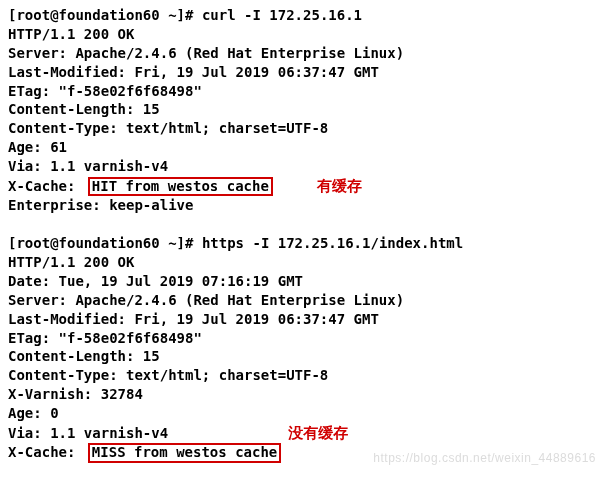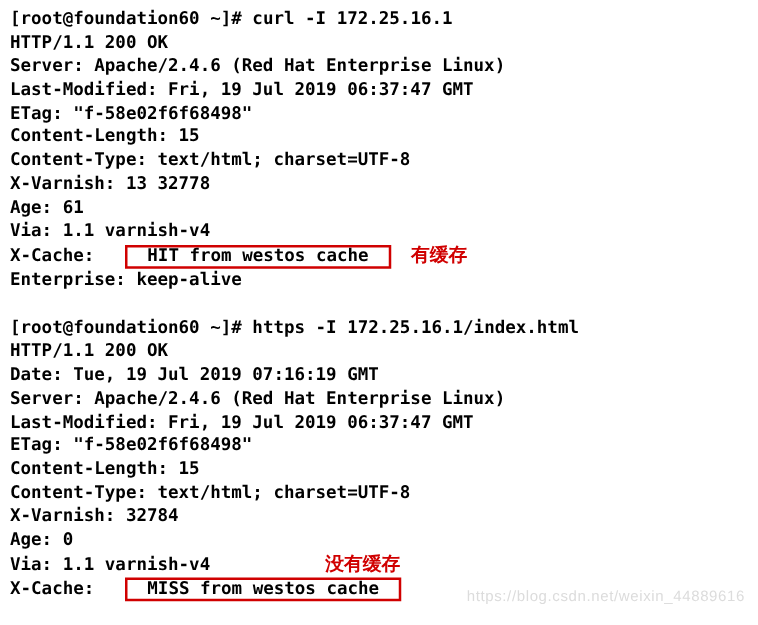--- a/index.html
+++ b/index.html
@@ -16,27 +16,28 @@
     padding: 6px 8px 8px 8px;
     position: relative;
   }
   .line {
     white-space: pre;
     font-weight: bold;
   }
   .hl-box {
     display: inline-block;
     border: 2px solid #d00000;
-    padding: 0 16px;
-    margin: -2px 16px;
+    padding: 0 2px;
+    margin: -2px 4px;
     line-height: 1.1;
   }
   .anno {
     color: #d00000;
     display: inline-block;
+    margin-left: 40px;
     font-family: KaiTi, STKaiti, SimSun, serif;
     font-size: 15px;
   }
   .watermark {
     position: absolute;
     right: 10px;
     bottom: 4px;
     color: #dcdcdc;
     font-size: 12px;
     font-family: Arial, sans-serif;
@@ -48,35 +49,34 @@
 
 <div class="terminal">
 
   <div class="line"><span>[root@foundation60 ~]# </span><span>curl -I 172.25.16.1</span></div>
   <div class="line">HTTP/1.1 200 OK</div>
   <div class="line">Server: Apache/2.4.6 (Red Hat Enterprise Linux)</div>
   <div class="line">Last-Modified: Fri, 19 Jul 2019 06:37:47 GMT</div>
   <div class="line">ETag: "f-58e02f6f68498"</div>
   <div class="line">Content-Length: 15</div>
   <div class="line">Content-Type: text/html; charset=UTF-8</div>
-  <div class="line">X-Varnish: 13 32778</div>
   <div class="line">Age: 61</div>
   <div class="line">Via: 1.1 varnish-v4</div>
   <div class="line"><span>X-Cache: </span><span class="hl-box">HIT from westos cache</span><span class="anno">有缓存</span></div>
   <div class="line">Enterprise: keep-alive</div>
 
   <div class="line"> </div>
 
   <div class="line"><span>[root@foundation60 ~]# </span><span>https -I 172.25.16.1/index.html</span></div>
   <div class="line">HTTP/1.1 200 OK</div>
   <div class="line">Date: Tue, 19 Jul 2019 07:16:19 GMT</div>
   <div class="line">Server: Apache/2.4.6 (Red Hat Enterprise Linux)</div>
   <div class="line">Last-Modified: Fri, 19 Jul 2019 06:37:47 GMT</div>
   <div class="line">ETag: "f-58e02f6f68498"</div>
   <div class="line">Content-Length: 15</div>
   <div class="line">Content-Type: text/html; charset=UTF-8</div>
   <div class="line">X-Varnish: 32784</div>
   <div class="line">Age: 0</div>
-  <div class="line"><span>Via: 1.1 varnish-v4</span><span class="anno" style="margin-left:92px;">没有缓存</span></div>
+  <div class="line"><span>Via: 1.1 varnish-v4</span><span class="anno" style="margin-left:120px;">没有缓存</span></div>
   <div class="line"><span>X-Cache: </span><span class="hl-box">MISS from westos cache</span></div>
 
   <div class="watermark">https://blog.csdn.net/weixin_44889616</div>
 </div>
 
 </body></html>

